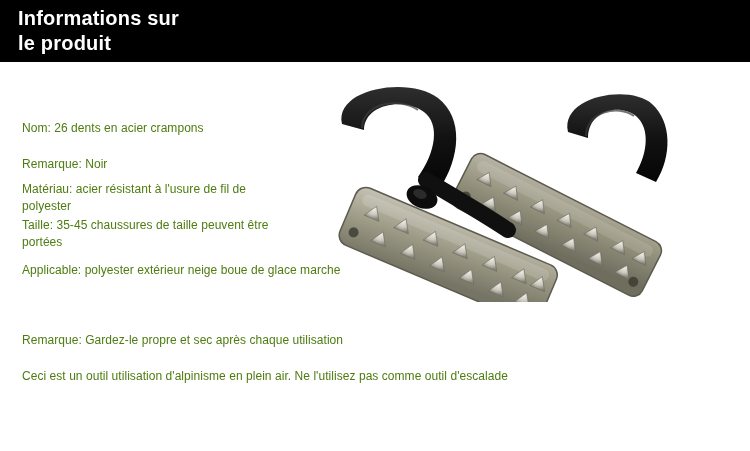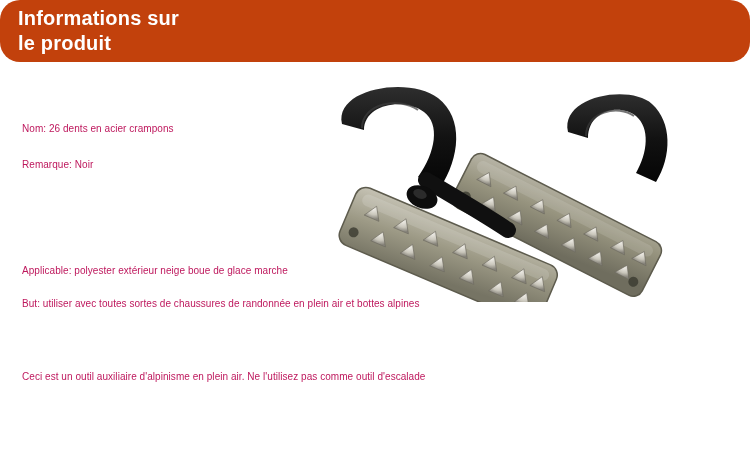--- a/index.html
+++ b/index.html
@@ -16,22 +16,21 @@
     height: 451px;
     background: #ffffff;
     overflow: hidden;
   }
   .header-bar {
     position: absolute;
     left: 0;
     top: 0;
     width: 750px;
     height: 62px;
-    background: #c2410c;
-    border-radius: 20px;
+    background: #000000;
   }
   .header-title {
     position: absolute;
     left: 18px;
     top: 6px;
     width: 420px;
     color: #ffffff;
     font-size: 20px;
     font-weight: bold;
     line-height: 25px;
@@ -40,22 +39,22 @@
   }
   .spec-list {
     position: absolute;
     left: 0;
     top: 62px;
     width: 750px;
     height: 389px;
   }
   .spec-line {
     position: absolute;
-    color: #be185d;
-    font-size: 10px;
+    color: #4d7c0f;
+    font-size: 12px;
     line-height: 17px;
     letter-spacing: 0.05px;
   }
   .product-photo {
     position: absolute;
     left: 300px;
     top: 72px;
     width: 430px;
     height: 230px;
   }
@@ -155,19 +154,23 @@
       </g>
 
       <ellipse cx="122" cy="125" rx="16" ry="11" transform="rotate(22 122 125)" fill="#0d0d0d"></ellipse>
       <ellipse cx="120" cy="122" rx="7" ry="4.5" transform="rotate(22 120 122)" fill="#2b2b2b"></ellipse>
     </svg>
   </div>
 
   <div class="spec-list">
     <div class="spec-line" style="left:22px; top:58px;  width:320px;">Nom: 26 dents en acier crampons</div>
     <div class="spec-line" style="left:22px; top:94px;  width:320px;">Remarque: Noir</div>
+    <div class="spec-line" style="left:22px; top:119px; width:290px; white-space:pre-line;">Matériau: acier résistant à l'usure de fil de
+polyester</div>
+    <div class="spec-line" style="left:22px; top:155px; width:290px; white-space:pre-line;">Taille: 35-45 chaussures de taille peuvent être
+portées</div>
     <div class="spec-line" style="left:22px; top:200px; width:520px;">Applicable: polyester extérieur neige boue de glace marche</div>
-    <div class="spec-line" style="left:22px; top:233px; width:620px;">But: utiliser avec toutes sortes de chaussures de randonnée en plein air et bottes alpines</div>
-    <div class="spec-line" style="left:22px; top:306px; width:660px;">Ceci est un outil auxiliaire d'alpinisme en plein air. Ne l'utilisez pas comme outil d'escalade</div>
+    <div class="spec-line" style="left:22px; top:270px; width:560px;">Remarque: Gardez-le propre et sec après chaque utilisation</div>
+    <div class="spec-line" style="left:22px; top:306px; width:660px;">Ceci est un outil utilisation d'alpinisme en plein air. Ne l'utilisez pas comme outil d'escalade</div>
   </div>
 
   <div class="footer-space"></div>
 </div>
 
 </body></html>

